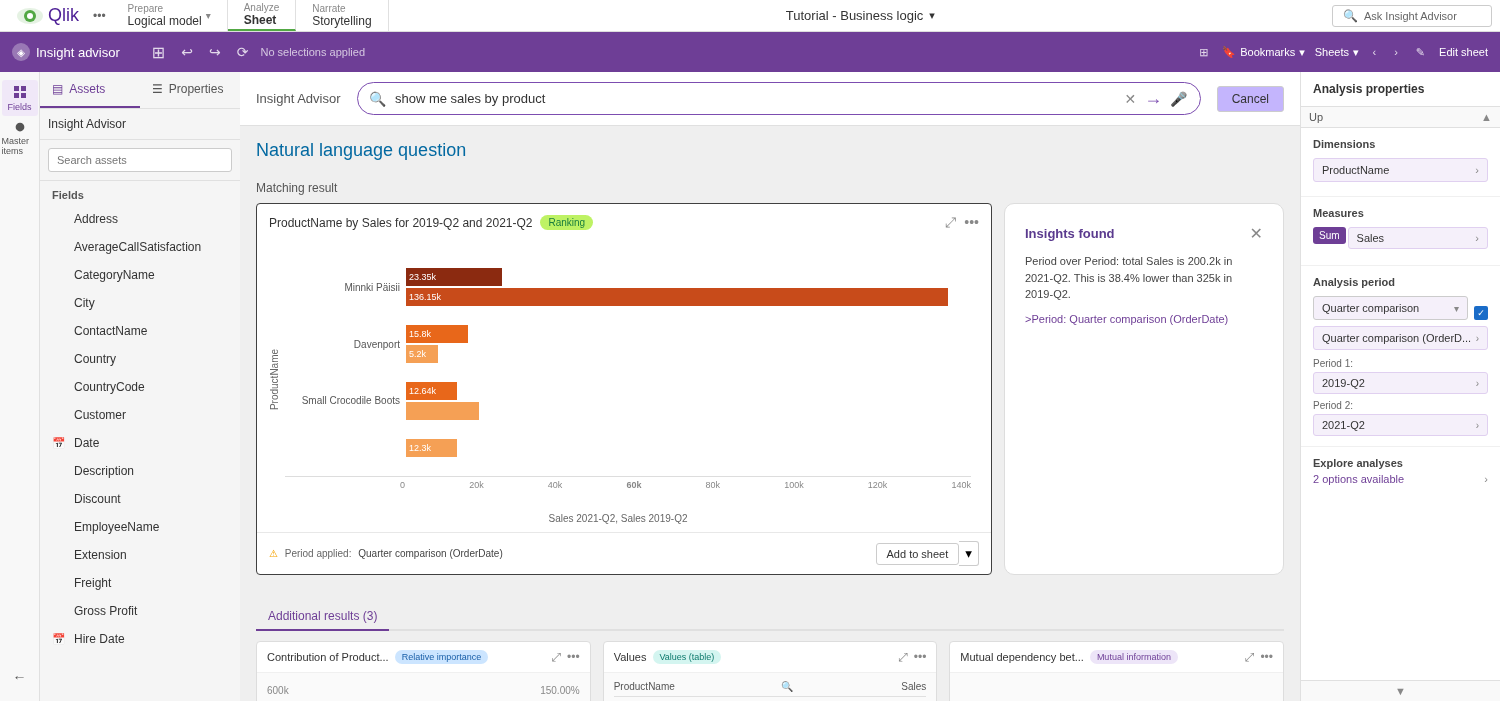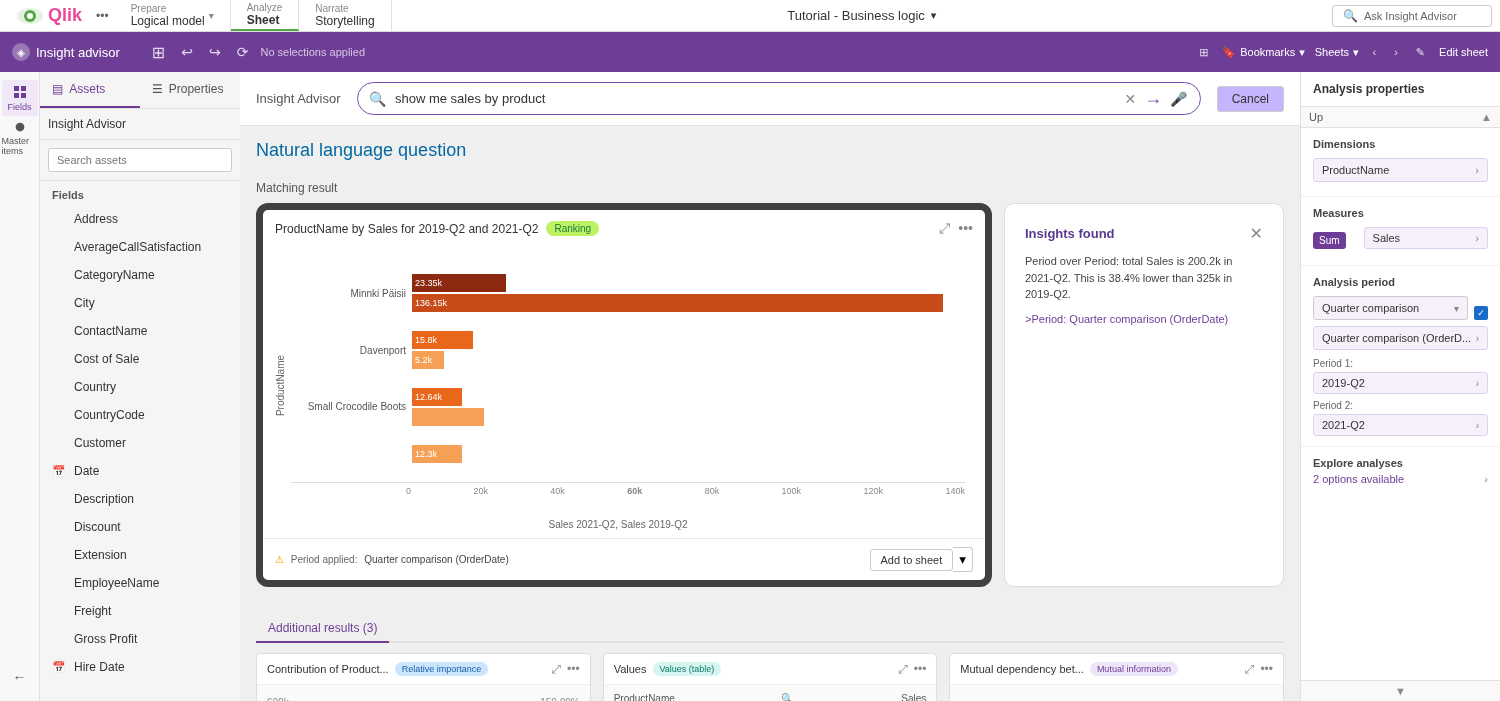--- a/index.html
+++ b/index.html
@@ -51,21 +51,21 @@
     .insight-title { font-size: 13px; color: #555; }
     .search-bar { display: flex; align-items: center; flex: 1; margin: 0 16px; border: 1px solid #7c4db0; border-radius: 20px; padding: 5px 12px; gap: 8px; background: #fff; }
     .search-bar input { flex: 1; border: none; outline: none; font-size: 13px; color: #333; }
     .search-icon { color: #7c4db0; font-size: 14px; }
     .search-clear { color: #888; cursor: pointer; font-size: 14px; }
     .search-go { color: #7c4db0; cursor: pointer; font-size: 16px; font-weight: bold; }
     .search-mic { color: #888; cursor: pointer; font-size: 14px; }
     .section-title { font-size: 12px; color: #555; margin-bottom: 8px; font-weight: 500; }
 
     
-    .chart-card { background: #fff; border: 7px solid #404040; border-radius: 12px; overflow: hidden; }
+    .chart-card { background: #fff; border: 1px solid #404040; border-radius: 4px; overflow: hidden; }
     .chart-header { display: flex; align-items: center; padding: 10px 12px; gap: 8px; }
     .chart-title { font-size: 12px; font-weight: 500; color: #333; }
     .chart-badge { background: #bef264; color: #1a7d3e; border-radius: 10px; padding: 2px 8px; font-size: 10px; font-weight: 500; }
     .chart-actions { margin-left: auto; display: flex; gap: 8px; }
     .chart-action-btn { color: #888; cursor: pointer; font-size: 14px; }
 
     .chart-body { padding: 8px 12px; min-height: 300px; position: relative; }
 
     .chart-footer { display: flex; align-items: center; justify-content: space-between; padding: 8px 12px; border-top: 1px solid #e8e8e8; font-size: 10px; color: #666; }
     .add-to-sheet-btn { display: flex; align-items: center; gap: 4px; border: 1px solid #ccc; border-radius: 3px; padding: 4px 10px; font-size: 11px; color: #333; background: #fff; cursor: pointer; }
@@ -94,21 +94,21 @@
     .add-card-actions { margin-left: auto; display: flex; gap: 6px; }
     .add-card-body { padding: 8px 10px; min-height: 80px; background: #fafafa; font-size: 10px; color: #888; }
 
     
     .right-panel { width: 200px; background: #fff; border-left: 1px solid #e0e0e0; display: flex; flex-direction: column; flex-shrink: 0; overflow-y: auto; }
     .right-panel-title { padding: 10px 12px; font-size: 12px; font-weight: 600; color: #333; border-bottom: 1px solid #e0e0e0; }
     .prop-section { padding: 10px 12px; border-bottom: 1px solid #f0f0f0; }
     .prop-section-title { font-size: 11px; font-weight: 600; color: #444; margin-bottom: 8px; }
     .prop-item { display: flex; align-items: center; justify-content: space-between; background: #f5f0fa; border: 1px solid #e0d0f0; border-radius: 3px; padding: 5px 8px; font-size: 11px; color: #333; margin-bottom: 4px; cursor: pointer; }
     .prop-item-arrow { color: #888; }
-    .prop-row { display: flex; align-items: flex-end; gap: 18px; margin-bottom: 6px; }
+    .prop-row { display: flex; align-items: flex-start; gap: 2px; margin-bottom: 6px; }
     .prop-tag { background: #6e3e96; color: #fff; border-radius: 3px; padding: 3px 6px; font-size: 10px; }
     .prop-value { flex: 1; background: #f5f0fa; border: 1px solid #e0d0f0; border-radius: 3px; padding: 4px 8px; font-size: 11px; display: flex; align-items: center; justify-content: space-between; }
     .period-value { background: #f5f0fa; border: 1px solid #e0d0f0; border-radius: 3px; padding: 4px 8px; font-size: 11px; color: #333; display: flex; align-items: center; justify-content: space-between; gap: 8px; min-width: 100px; cursor: pointer; }
     .explore-section { padding: 10px 12px; }
     .explore-title { font-size: 11px; font-weight: 600; color: #444; margin-bottom: 4px; }
     .explore-link { font-size: 11px; color: #6e3e96; cursor: pointer; }
     .cancel-btn { background: #c4b5fd; border: 1px solid #ccc; border-radius: 3px; padding: 5px 14px; font-size: 12px; color: #333; cursor: pointer; }
     .checkbox-blue { width: 14px; height: 14px; background: #1a6cc8; border-radius: 2px; display: flex; align-items: center; justify-content: center; }
     .checkbox-blue::after { content: '✓'; color: #fff; font-size: 9px; }
     
@@ -120,21 +120,21 @@
 </head>
 <body>
 
 <div class="top-nav">
   <div class="qlik-logo">
     <svg viewBox="0 0 28 18" fill="none" xmlns="http://www.w3.org/2000/svg">
       <ellipse cx="14" cy="9" rx="13" ry="8" fill="#52a844" opacity="0.15"></ellipse>
       <circle cx="14" cy="9" r="6" fill="#52a844"></circle>
       <circle cx="14" cy="9" r="3" fill="#fff"></circle>
     </svg>
-    <span style="color:#ec4899; font-size:18px; font-weight:700;text-align:right;">Qlik</span>
+    <span style="color:#4c1d95; font-size:18px; font-weight:400;text-align:right;">Qlik</span>
   </div>
   <span class="nav-dots">•••</span>
   <div class="nav-section">
     <div>
       <div class="label">Prepare</div>
       <div class="value">Logical model</div>
     </div>
     <span class="nav-dropdown-arrow">▾</span>
   </div>
   <div class="nav-section nav-section-analyze">
@@ -235,29 +235,28 @@
       </div>
       <div class="field-section-title">
         <span>Fields</span>
       </div>
       <div class="field-list">
         <div class="field-item"><span class="field-icon"></span>Address</div>
         <div class="field-item"><span class="field-icon"></span>AverageCallSatisfaction</div>
         <div class="field-item"><span class="field-icon"></span>CategoryName</div>
         <div class="field-item"><span class="field-icon"></span>City</div>
         <div class="field-item"><span class="field-icon"></span>ContactName</div>
-        <div class="field-item"><span class="field-icon"></span>Cost of Sale</div>
         <div class="field-item"><span class="field-icon"></span>Country</div>
         <div class="field-item"><span class="field-icon"></span>CountryCode</div>
         <div class="field-item"><span class="field-icon"></span>Customer</div>
         <div class="field-item"><span class="field-icon" style="font-size:11px;">📅</span>Date</div>
         <div class="field-item"><span class="field-icon"></span>Description</div>
         <div class="field-item"><span class="field-icon"></span>Discount</div>
+        <div class="field-item"><span class="field-icon"></span>EmployeeName</div>
         <div class="field-item"><span class="field-icon"></span>Extension</div>
-        <div class="field-item"><span class="field-icon"></span>EmployeeName</div>
         <div class="field-item"><span class="field-icon"></span>Freight</div>
         <div class="field-item"><span class="field-icon"></span>Gross Profit</div>
         <div class="field-item"><span class="field-icon" style="font-size:11px;">📅</span>Hire Date</div>
       </div>
     </div>
   </div>
 
   <div class="center">
     <div class="insight-header">
       <span class="insight-title">Insight Advisor</span>

